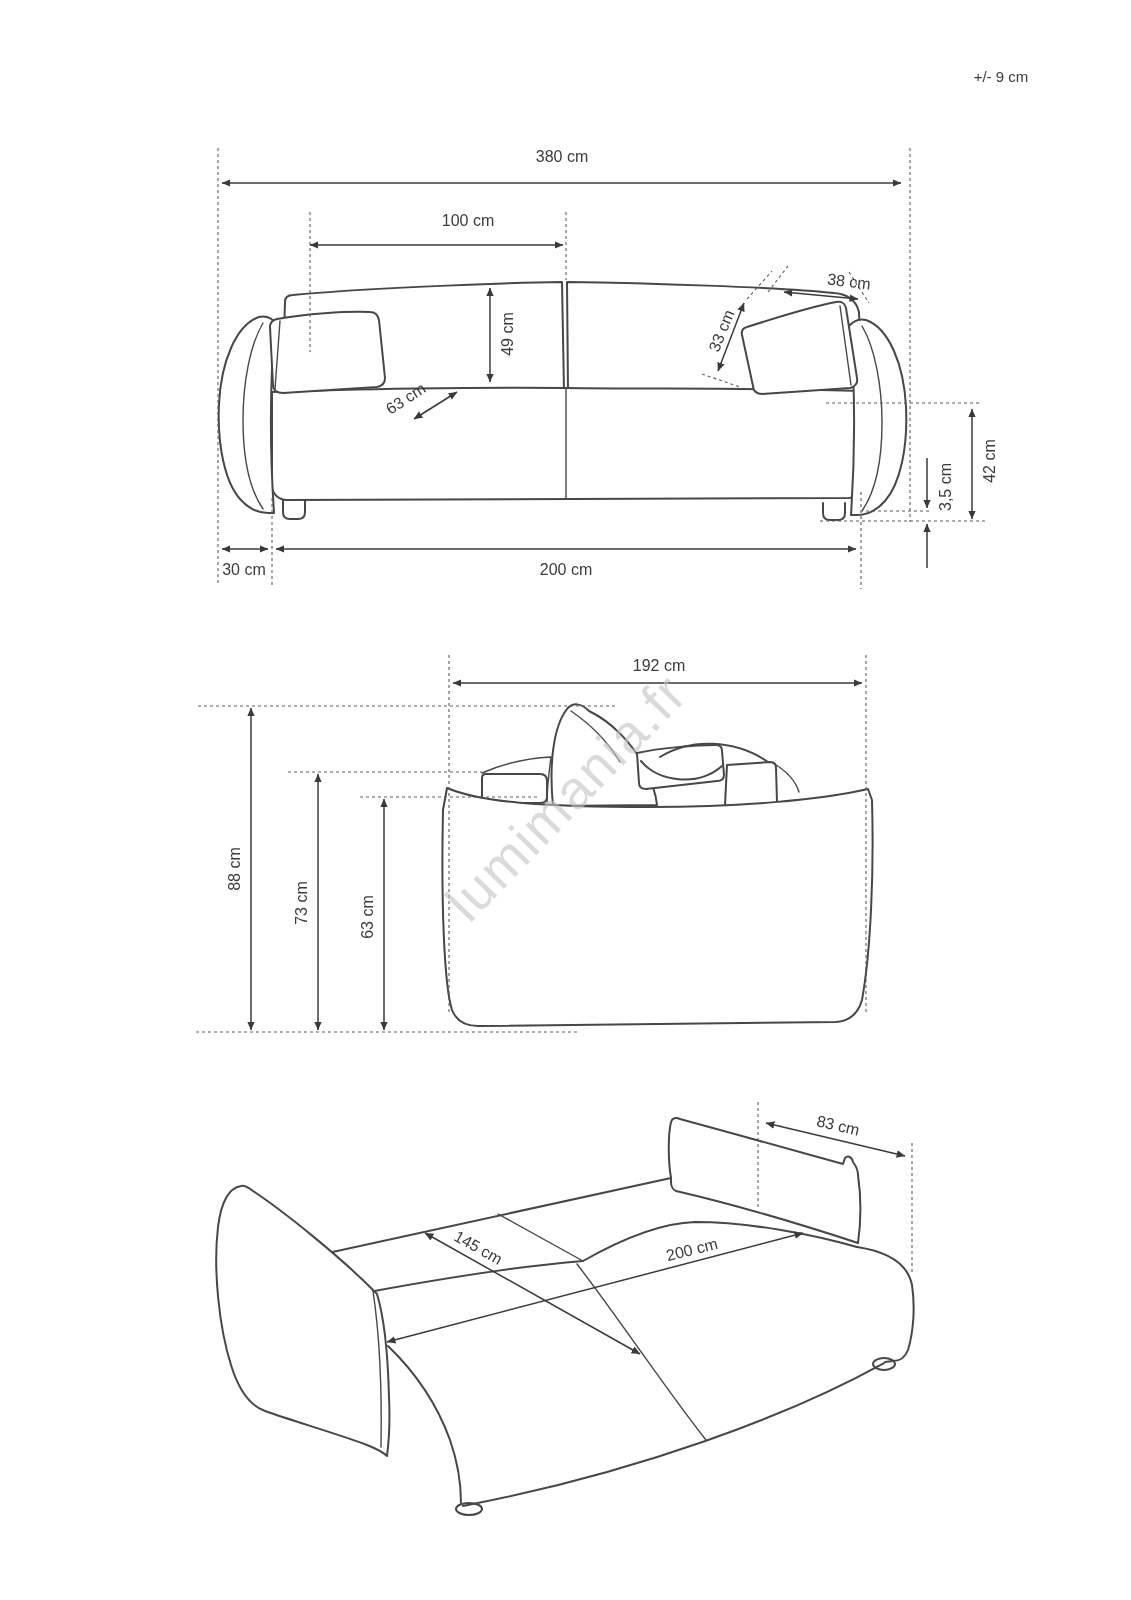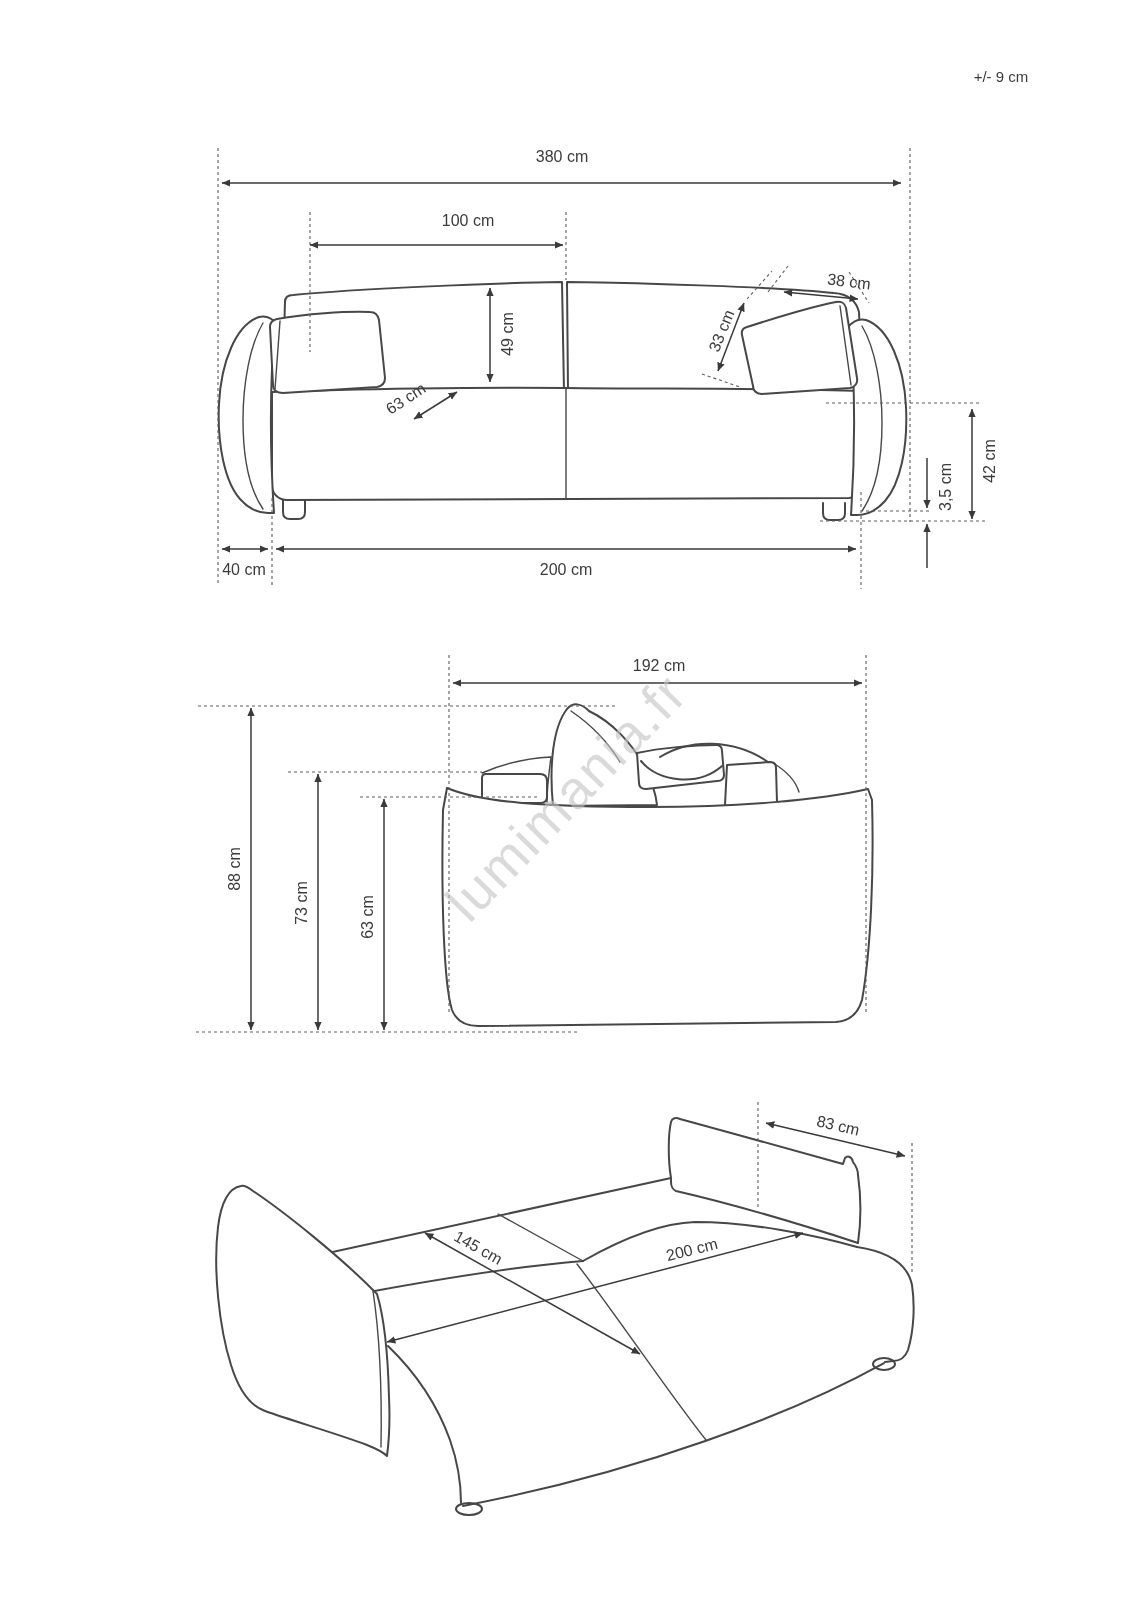--- a/index.html
+++ b/index.html
@@ -158,21 +158,21 @@
 <div class="lbl small" style="left:1001px;top:76px;transform:translate(-50%,-50%);">+/- 9 cm</div>
 
 <div class="lbl" style="left:562px;top:157px;transform:translate(-50%,-50%);">380 cm</div>
 <div class="lbl" style="left:437px;top:221px;transform:translate(-50%,-50%);margin-left:31px;">100 cm</div>
 <div class="lbl" style="left:508px;top:334px;transform:translate(-50%,-50%) rotate(-90deg);">49 cm</div>
 <div class="lbl" style="left:406px;top:399px;transform:translate(-50%,-50%) rotate(-33deg);">63 cm</div>
 <div class="lbl" style="left:722px;top:331px;transform:translate(-50%,-50%) rotate(-68deg);">33 cm</div>
 <div class="lbl" style="left:849px;top:282px;transform:translate(-50%,-50%) rotate(7deg);">38 cm</div>
 <div class="lbl" style="left:990px;top:461px;transform:translate(-50%,-50%) rotate(-90deg);">42 cm</div>
 <div class="lbl" style="left:946px;top:487px;transform:translate(-50%,-50%) rotate(-90deg);">3,5 cm</div>
-<div class="lbl" style="left:244px;top:570px;transform:translate(-50%,-50%);">40 cm</div>
+<div class="lbl" style="left:244px;top:570px;transform:translate(-50%,-50%);">30 cm</div>
 <div class="lbl" style="left:566px;top:570px;transform:translate(-50%,-50%);">200 cm</div>
 
 <div class="lbl" style="left:659px;top:666px;transform:translate(-50%,-50%);">192 cm</div>
 <div class="lbl" style="left:235px;top:869px;transform:translate(-50%,-50%) rotate(-90deg);">88 cm</div>
 <div class="lbl" style="left:302px;top:903px;transform:translate(-50%,-50%) rotate(-90deg);">73 cm</div>
 <div class="lbl" style="left:368px;top:917px;transform:translate(-50%,-50%) rotate(-90deg);">63 cm</div>
 
 <div class="lbl" style="left:838px;top:1126px;transform:translate(-50%,-50%) rotate(13deg);">83 cm</div>
 <div class="lbl" style="left:478px;top:1248px;transform:translate(-50%,-50%) rotate(29deg);">145 cm</div>
 <div class="lbl" style="left:692px;top:1250px;transform:translate(-50%,-50%) rotate(-14deg);">200 cm</div>

